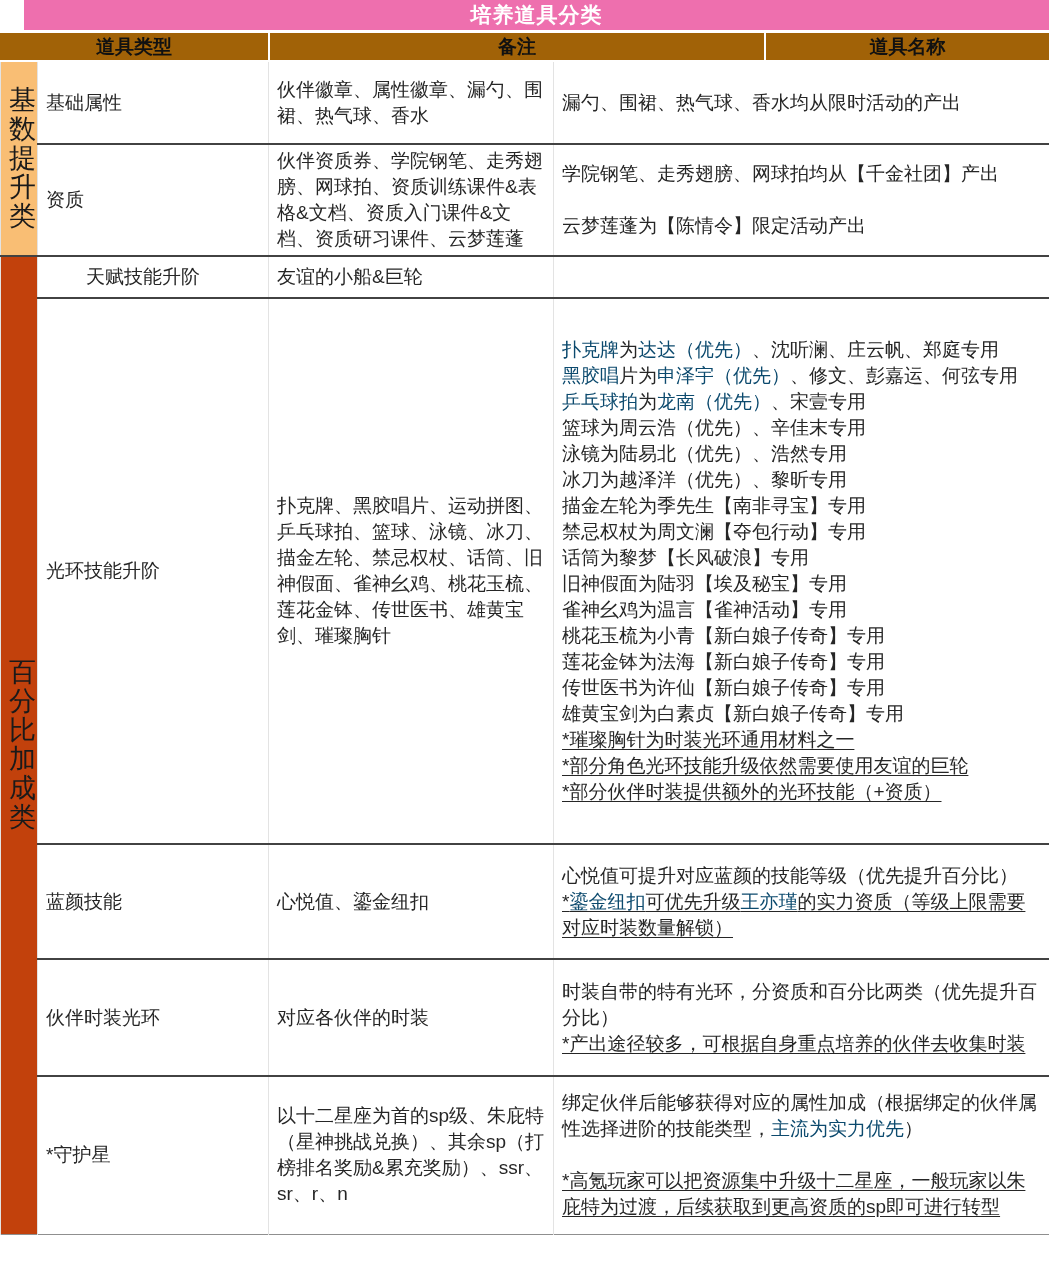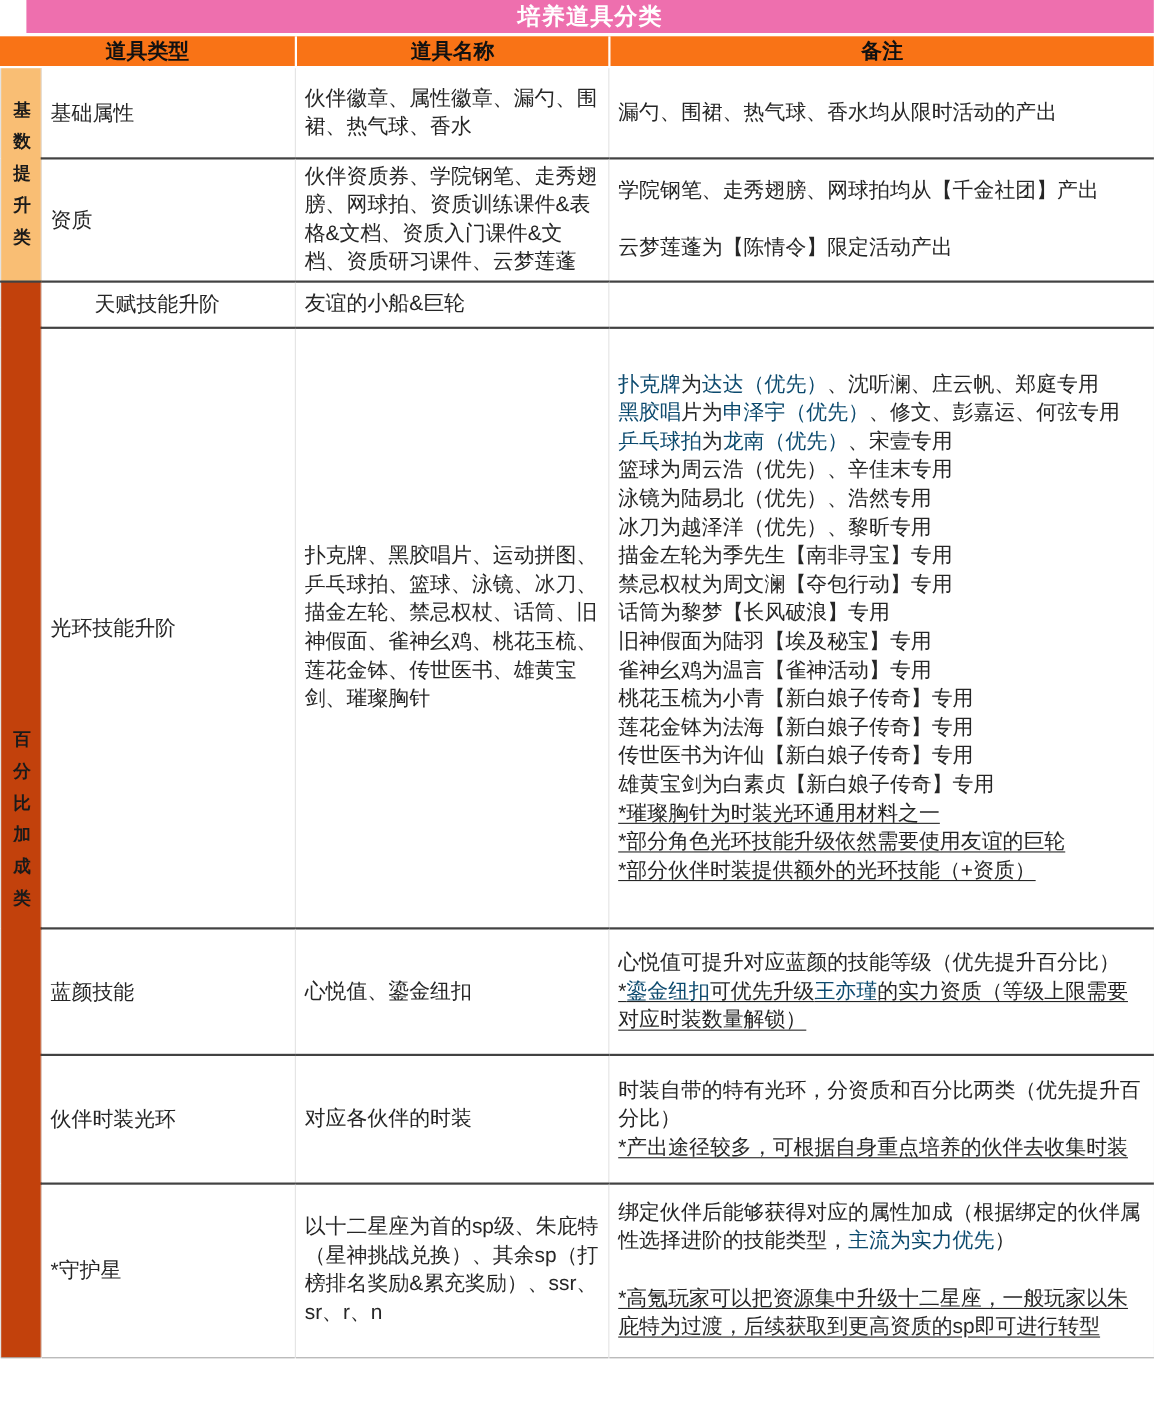--- a/index.html
+++ b/index.html
@@ -3,58 +3,58 @@
 <meta charset="utf-8">
 <style>
   html,body{margin:0;padding:0;background:#ffffff;}
   body{font-family:"Liberation Sans","DejaVu Sans",sans-serif;color:#262626;}
   .sheet{width:1049px;}
   .title-bar{
     height:30px;background:#ee6fae;color:#ffffff;font-weight:bold;font-size:21px;
     display:flex;align-items:center;justify-content:center;margin-bottom:3px;letter-spacing:1px;margin-left:24px;
   }
   .header-row{
-    display:flex;height:27px;background:#f97316;margin-bottom:2px;
+    display:flex;height:27px;background:#a16207;margin-bottom:2px;
     font-weight:bold;font-size:19px;color:#111;
   }
   .header-cell{display:flex;align-items:center;justify-content:center;}
   .header-cell.hc1{width:268px;}
   .header-cell.hc2{width:285px;border-left:2px solid #ffffff;box-sizing:border-box;}
   .header-cell.hc3{flex:1;border-left:2px solid #ffffff;box-sizing:border-box;}
   table.body{
     border-collapse:collapse;width:1049px;table-layout:fixed;font-size:19px;
     border-right:1px solid #c9c9c9;border-bottom:1px solid #8f8f8f;
   }
   table.body td{
     border-left:1px solid #e3e3e3;border-top:2px solid #424242;
     vertical-align:middle;padding:3px 8px;box-sizing:border-box;
     word-break:break-all;overflow-wrap:anywhere;
   }
   table.body tr.first-row td{border-top:none;}
   td.group{
-    padding:0;border-left:none;text-align:center;font-weight:bold;font-size:16px;color:#1a1a1a;
+    padding:0;border-left:none;text-align:center;font-weight:normal;font-size:27px;color:#1a1a1a;
   }
   td.group .group-inner{width:22px;margin:0 auto;word-break:break-all;line-height:29px;}
   td.group.orange{background:#f9be74;}
   td.group.pink{background:#c2410c;}
   td.type-cell{font-size:19px;}
   .items,.note-line{line-height:26px;}
   .note-line.u{text-decoration:underline;text-underline-offset:3px;}
   .note-line.spacer{height:26px;}
   .red{color:#0c4a6e;font-weight:normal;}
 </style>
 </head>
 <body>
 
 <div class="sheet">
   <div class="title-bar">培养道具分类</div>
   <div class="header-row">
     <div class="header-cell hc1">道具类型</div>
+    <div class="header-cell hc3">备注</div>
     <div class="header-cell hc2">道具名称</div>
-    <div class="header-cell hc3">备注</div>
   </div>
   <table class="body">
     <colgroup>
       <col style="width:37px">
         <col style="width:231px">
         <col style="width:285px">
         <col style="width:496px">
     </colgroup>
     <tbody id="tbody">
         <tr class="first-row">

